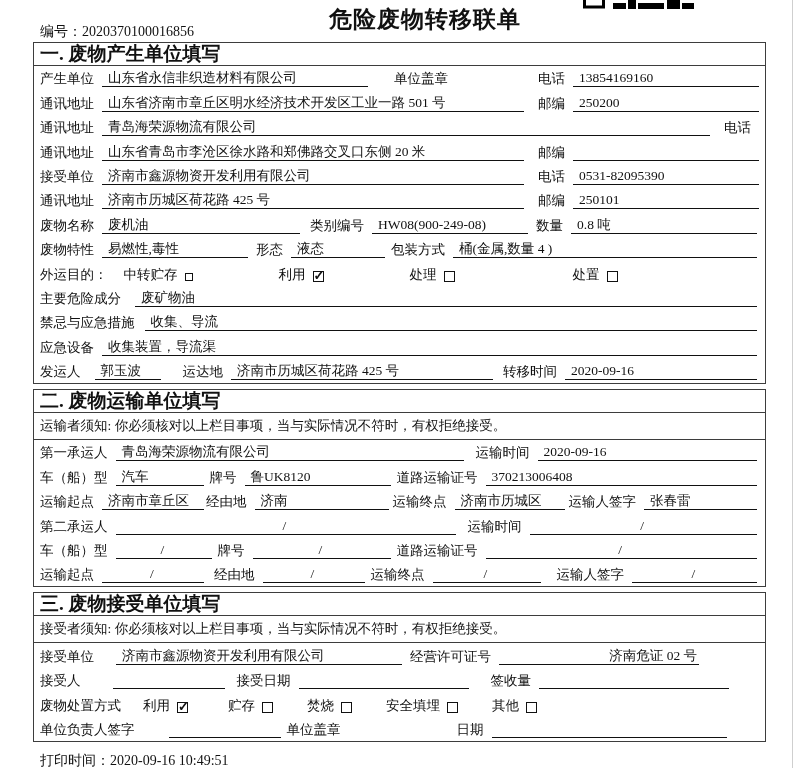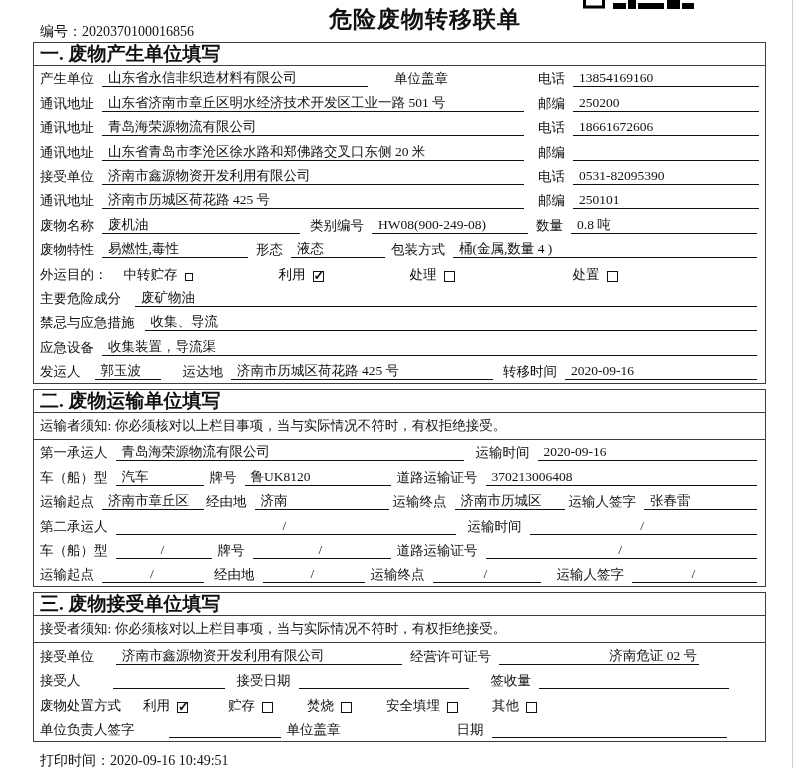--- a/index.html
+++ b/index.html
@@ -70,21 +70,20 @@
         <div class="frow">
           <span class="lbl">通讯地址</span>
           <span class="val" style="flex: 1 1 30px; margin-right: 14px;">山东省济南市章丘区明水经济技术开发区工业一路 501 号</span>
           <span class="lbl">邮编</span>
           <span class="val" style="width: 186px;">250200</span>
         </div>
         <div class="frow">
           <span class="lbl">通讯地址</span>
           <span class="val" style="flex: 1 1 30px; margin-right: 14px;">青岛海荣源物流有限公司</span>
           <span class="lbl">电话</span>
-          <span class="val" style="width: 186px;">18661672606</span>
         </div>
         <div class="frow">
           <span class="lbl">通讯地址</span>
           <span class="val" style="flex: 1 1 30px; margin-right: 14px;">山东省青岛市李沧区徐水路和郑佛路交叉口东侧 20 米</span>
           <span class="lbl">邮编</span>
           <span class="val" style="width: 186px;"></span>
         </div>
         <div class="frow">
           <span class="lbl">接受单位</span>
           <span class="val" style="flex: 1 1 30px; margin-right: 14px;">济南市鑫源物资开发利用有限公司</span>

